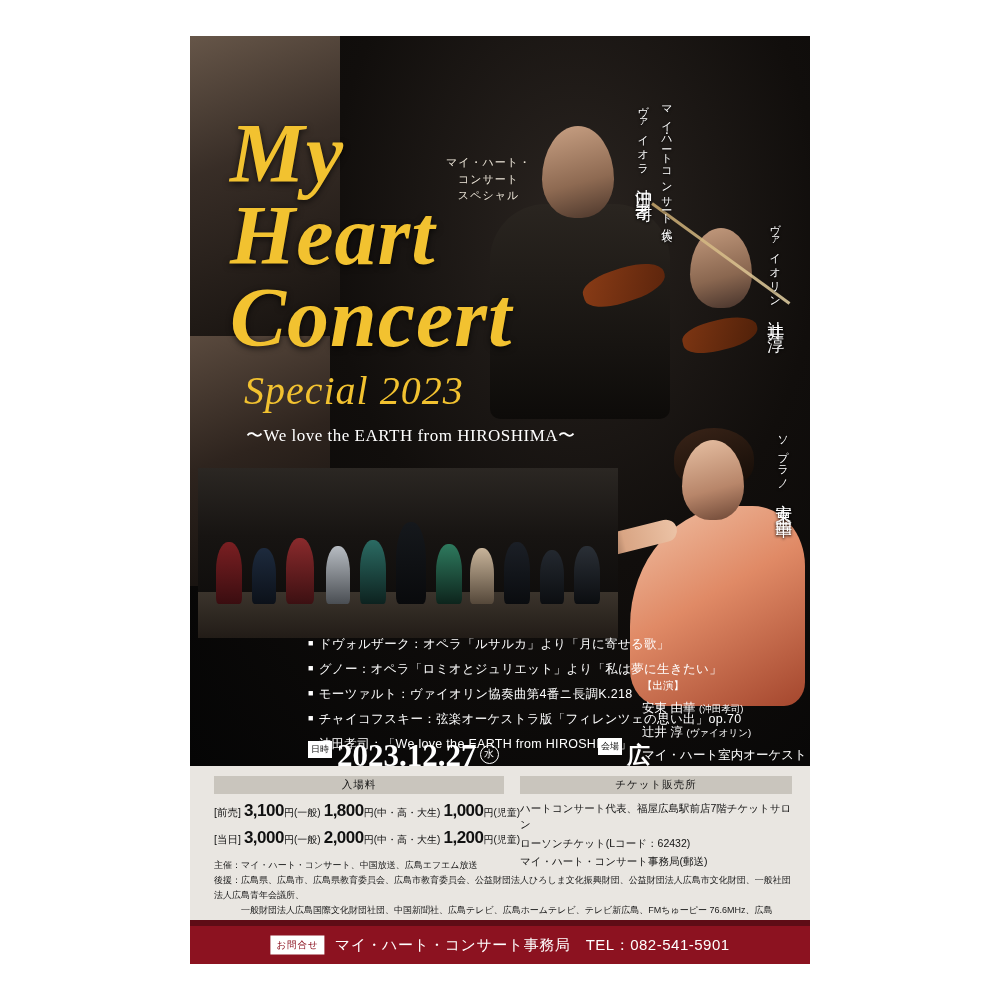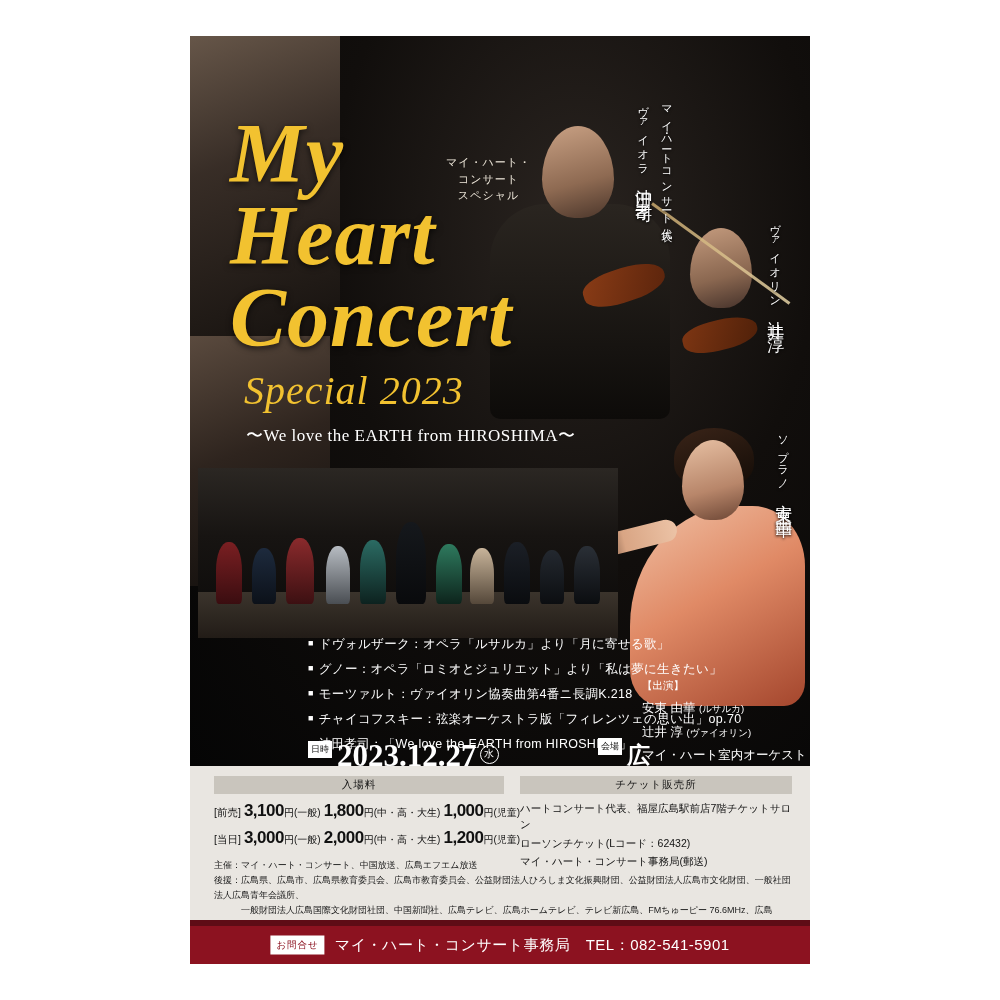--- a/index.html
+++ b/index.html
@@ -402,21 +402,21 @@
       <div class="venue">
         <span class="tagbox">会場</span><span class="vname">広島文化学園HBGホール</span>
         <div class="vaddr">広島市中区加古町3-3</div>
       </div>
     </div>
 
     <div class="cast">
       <div class="hdr">【出演】</div>
       <div>
         <span>安東 由華</span>
-        <span class="small">(ルサルカ)</span>
+        <span class="small">(沖田孝司)</span>
       </div>
       <div>
         <span>辻井 淳</span>
         <span class="small">(ヴァイオリン)</span>
       </div>
       <div>
         <span>マイ・ハート室内オーケストラ</span>
         <span class="small"></span>
       </div>
     </div>

